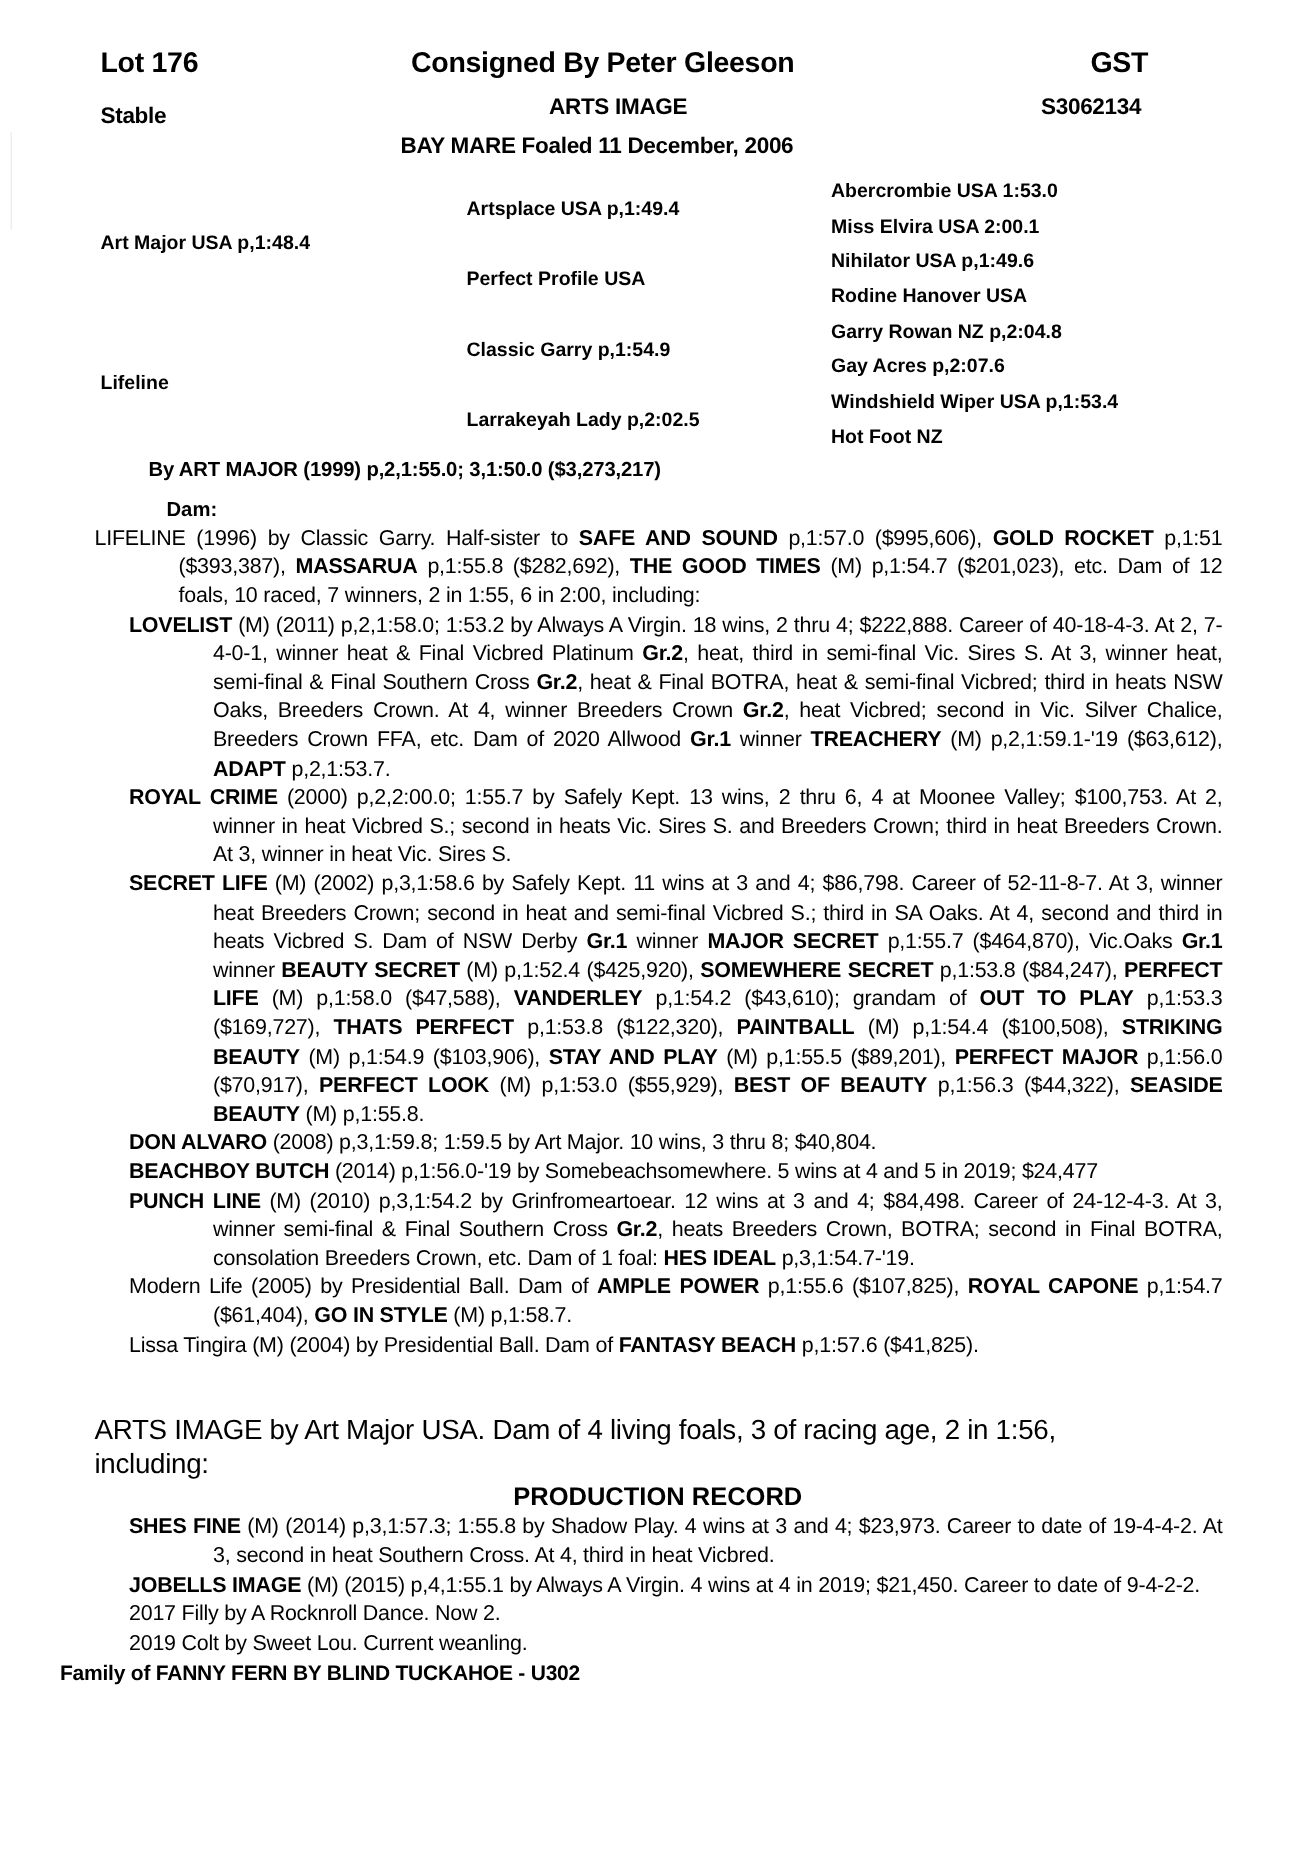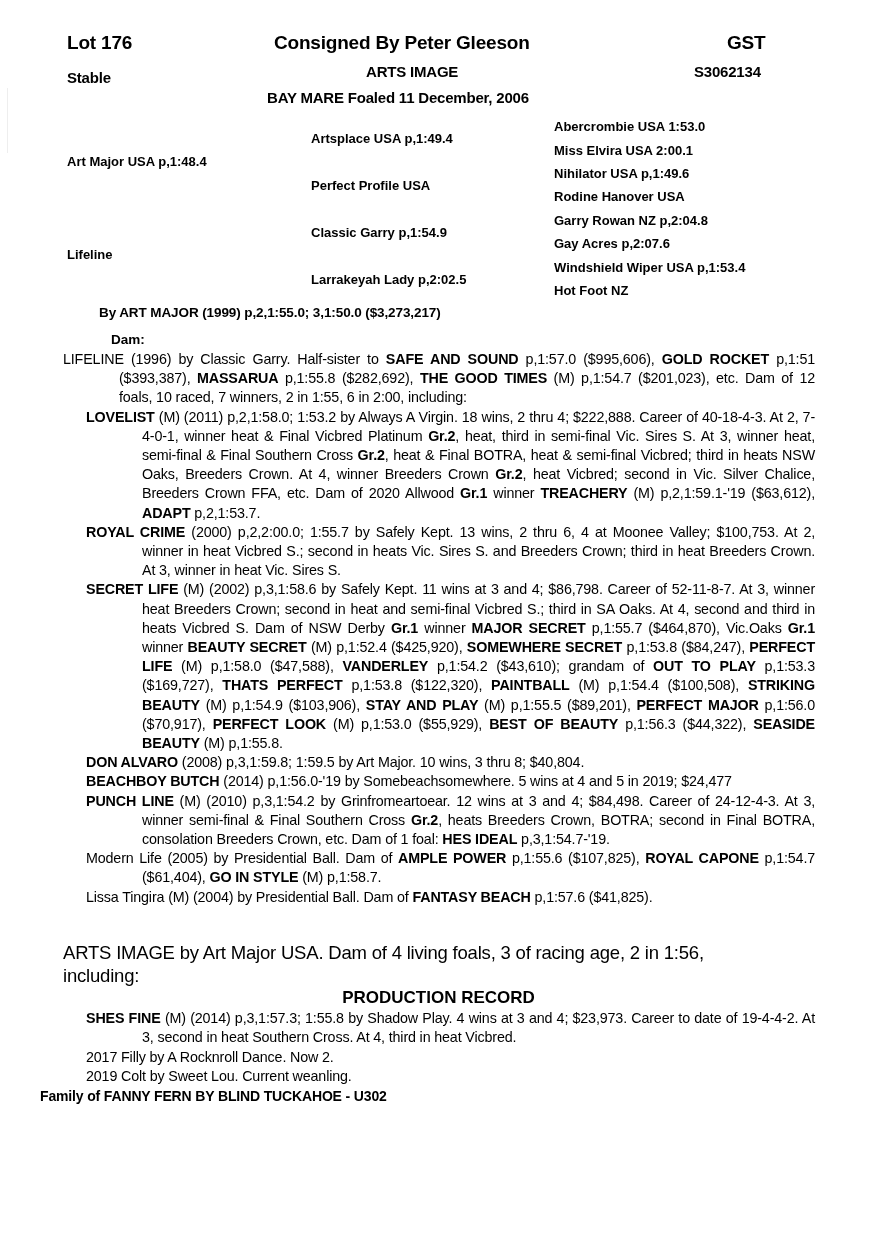--- a/index.html
+++ b/index.html
@@ -72,17 +72,18 @@
       <p class="para sub">Lissa Tingira (M) (2004) by Presidential Ball. Dam of <b>FANTASY BEACH</b> p,1:57.6 ($41,825).</p>
     </div>
   </div>
 
   <div class="summary">ARTS IMAGE by Art Major USA. Dam of 4 living foals, 3 of racing age, 2 in 1:56, including:</div>
 
   <div class="prod-title">PRODUCTION RECORD</div>
 
   <div class="prod-text">
     <p class="para sub"><b>SHES FINE</b> (M) (2014) p,3,1:57.3; 1:55.8 by Shadow Play. 4 wins at 3 and 4; $23,973. Career to date of 19-4-4-2. At 3, second in heat Southern Cross. At 4, third in heat Vicbred.</p>
+    <p class="para sub"><b>JOBELLS IMAGE</b> (M) (2015) p,4,1:55.1 by Always A Virgin. 4 wins at 4 in 2019; $21,450. Career to date of 9-4-2-2.</p>
     <p class="para sub">2017 Filly by A Rocknroll Dance. Now 2.</p>
     <p class="para sub">2019 Colt by Sweet Lou. Current weanling.</p>
     <div class="family">Family of FANNY FERN BY BLIND TUCKAHOE - U302</div>
   </div>
 </div>
 
 </body></html>

